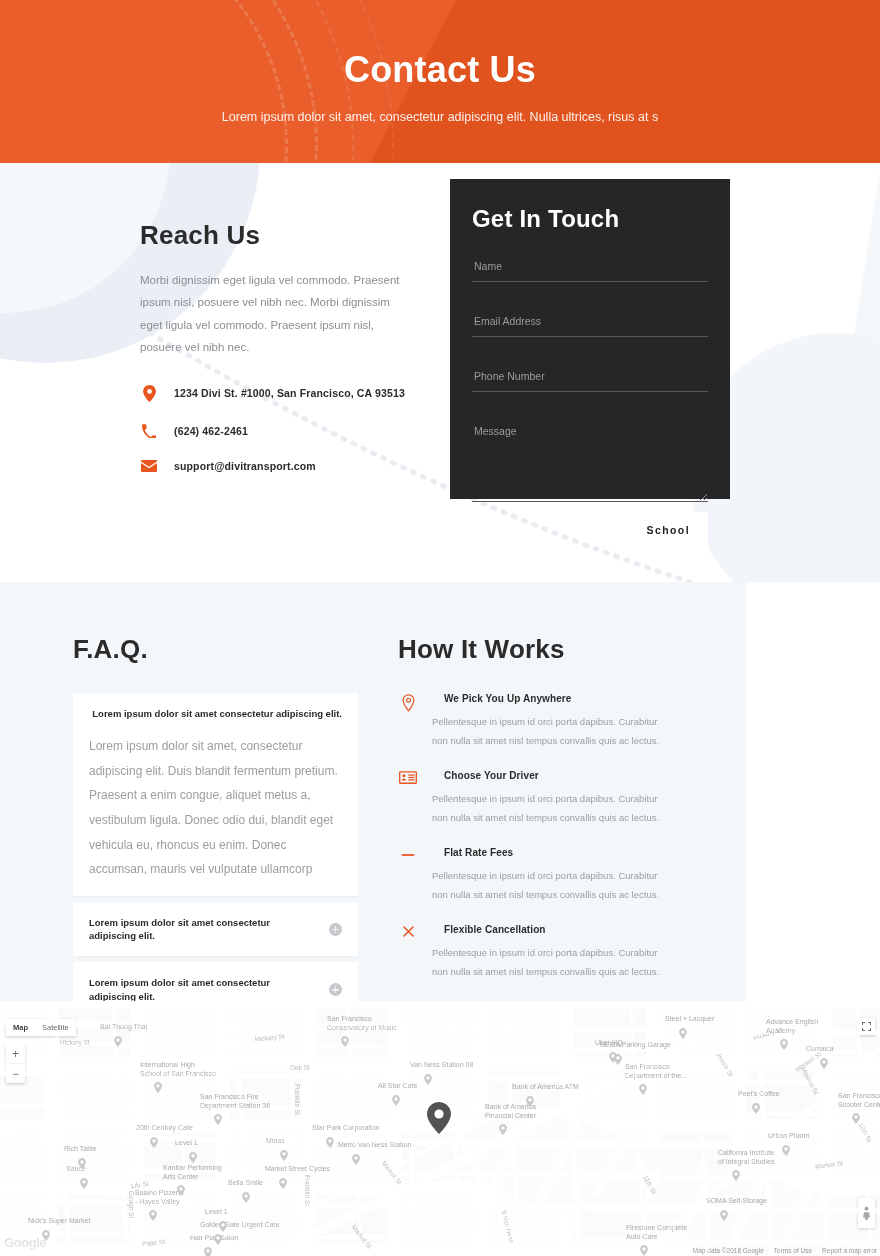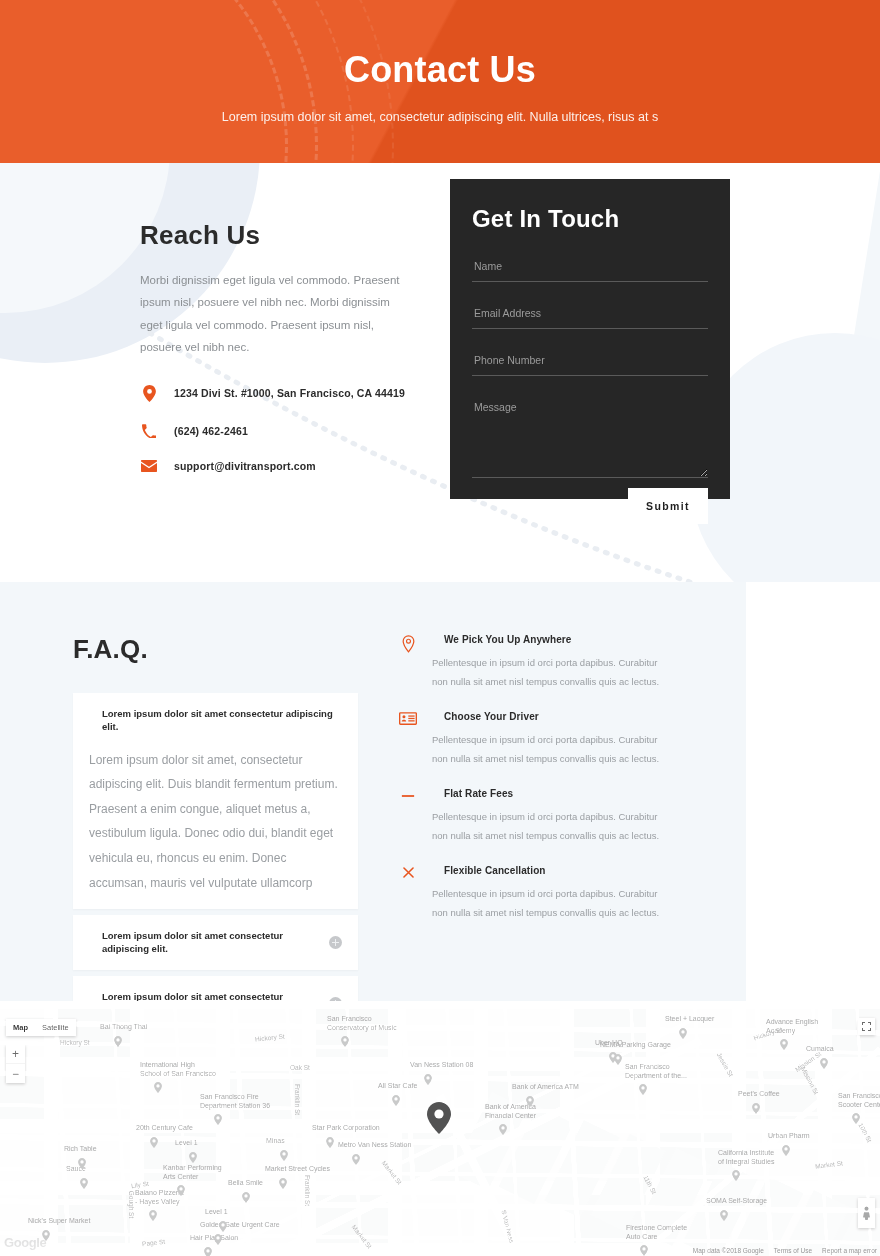--- a/index.html
+++ b/index.html
@@ -164,21 +164,21 @@
   }
   .fld {
     width: 100%;
     background: transparent;
     border: none;
     border-bottom: 1px solid #5a5a5a;
     color: #cfcfcf;
     font-family: "Liberation Sans", sans-serif;
     font-size: 10.5px;
     padding: 5px 2px 9px 2px;
-    margin-bottom: 20px;
+    margin-bottom: 28px;
     outline: none;
     display: block;
   }
   .fld::placeholder { color: #9b9b9b; }
   textarea.fld {
     height: 82px;
     resize: vertical;
     margin-bottom: 8px;
   }
   .submit-wrap { display: flex; justify-content: flex-end; margin-top: 10px; }
@@ -221,23 +221,22 @@
 
   .acc-item {
     background: #ffffff;
     margin-bottom: 6px;
     padding: 14px 16px;
     box-shadow: 0 1px 2px rgba(0,0,0,0.035);
   }
   .acc-head {
     display: flex;
     align-items: center;
-    justify-content: flex-start;
+    justify-content: flex-end;
     gap: 10px;
-    margin-left: 13px;
   }
   .acc-q {
     font-size: 9.5px;
     font-weight: bold;
     color: #2b2b2b;
     line-height: 1.4;
   }
   .acc-toggle {
     flex: 0 0 13px;
     width: 13px; height: 13px;
@@ -409,21 +408,21 @@
         <h2 class="reach-title">Reach Us</h2>
         <p class="reach-body">Morbi dignissim eget ligula vel commodo. Praesent ipsum nisl, posuere vel nibh nec. Morbi dignissim eget ligula vel commodo. Praesent ipsum nisl, posuere vel nibh nec.</p>
         <div class="contact-list">
 
           <div class="contact-row">
             <span class="contact-ico">
               <svg width="13" height="17" viewBox="0 0 24 32">
                   <path fill="#e8551f" d="M12 0C5.4 0 0 5.4 0 12c0 8.5 12 20 12 20s12-11.5 12-20c0-6.6-5.4-12-12-12zm0 16.5a4.5 4.5 0 1 1 0-9 4.5 4.5 0 0 1 0 9z"></path>
                 </svg>
             </span>
-            <span class="contact-txt">1234 Divi St. #1000, San Francisco, CA 44419</span>
+            <span class="contact-txt">1234 Divi St. #1000, San Francisco, CA 93513</span>
           </div>
 
           <div class="contact-row">
             <span class="contact-ico">
               <svg width="14" height="14" viewBox="0 0 24 24">
                   <path fill="#e8551f" d="M6.6 10.8c1.9 3.7 4.9 6.7 8.6 8.6l2.9-2.9c.4-.4.9-.5 1.3-.3 1.4.5 3 .7 4.6.7.7 0 1.2.6 1.2 1.2V23c0 .7-.6 1.2-1.2 1.2C11.6 24.2 0 12.6 0 -1.5 0-2.2.6-2.7 1.2-2.7h4.9c.7 0 1.2.6 1.2 1.2 0 1.6.3 3.2.7 4.6.1.5 0 1-.3 1.3l-2.9 2.9z" transform="translate(0,3)"></path>
                 </svg>
             </span>
             <span class="contact-txt">(624) 462-2461</span>
           </div>
@@ -440,21 +439,21 @@
         </div>
       </div>
 
       <div class="form-col">
         <h2 class="form-title">Get In Touch</h2>
         <input class="fld" type="text" placeholder="Name" style="">
         <input class="fld" type="text" placeholder="Email Address" style="">
         <input class="fld" type="text" placeholder="Phone Number" style="">
         <textarea class="fld" placeholder="Message" style=""></textarea>
         <div class="submit-wrap">
-          <button class="submit-btn">Submit</button>
+          <button class="submit-btn">School</button>
         </div>
       </div>
     </div>
   </section>
 
   <section class="faq-section">
     <div class="faq-inner">
 
       <div class="faq-col">
         <h2 class="sec-title">F.A.Q.</h2>
@@ -480,20 +479,21 @@
             <div class="acc-item">
               <div class="acc-head">
                 <div class="acc-q">Lorem ipsum dolor sit amet consectetur adipiscing elit.</div>
                 <span class="acc-toggle"></span>
               </div>
             </div>
           </div>
       </div>
 
       <div class="works-col">
+        <h2 class="sec-title">How It Works</h2>
         <div id="works-list">
             <div class="work-item">
               <span class="work-ico">
                 <svg width="15" height="18" viewBox="0 0 20 25">
                   <path fill="none" stroke="#e8551f" stroke-width="1.7" d="M10 1.2c-4.1 0-7.4 3.3-7.4 7.4 0 5.4 7.4 14.8 7.4 14.8s7.4-9.4 7.4-14.8c0-4.1-3.3-7.4-7.4-7.4z"></path>
                   <circle cx="10" cy="8.6" r="2.7" fill="none" stroke="#e8551f" stroke-width="1.6"></circle>
                 </svg>
               </span>
               <div>
                 <div class="work-title">We Pick You Up Anywhere</div>

